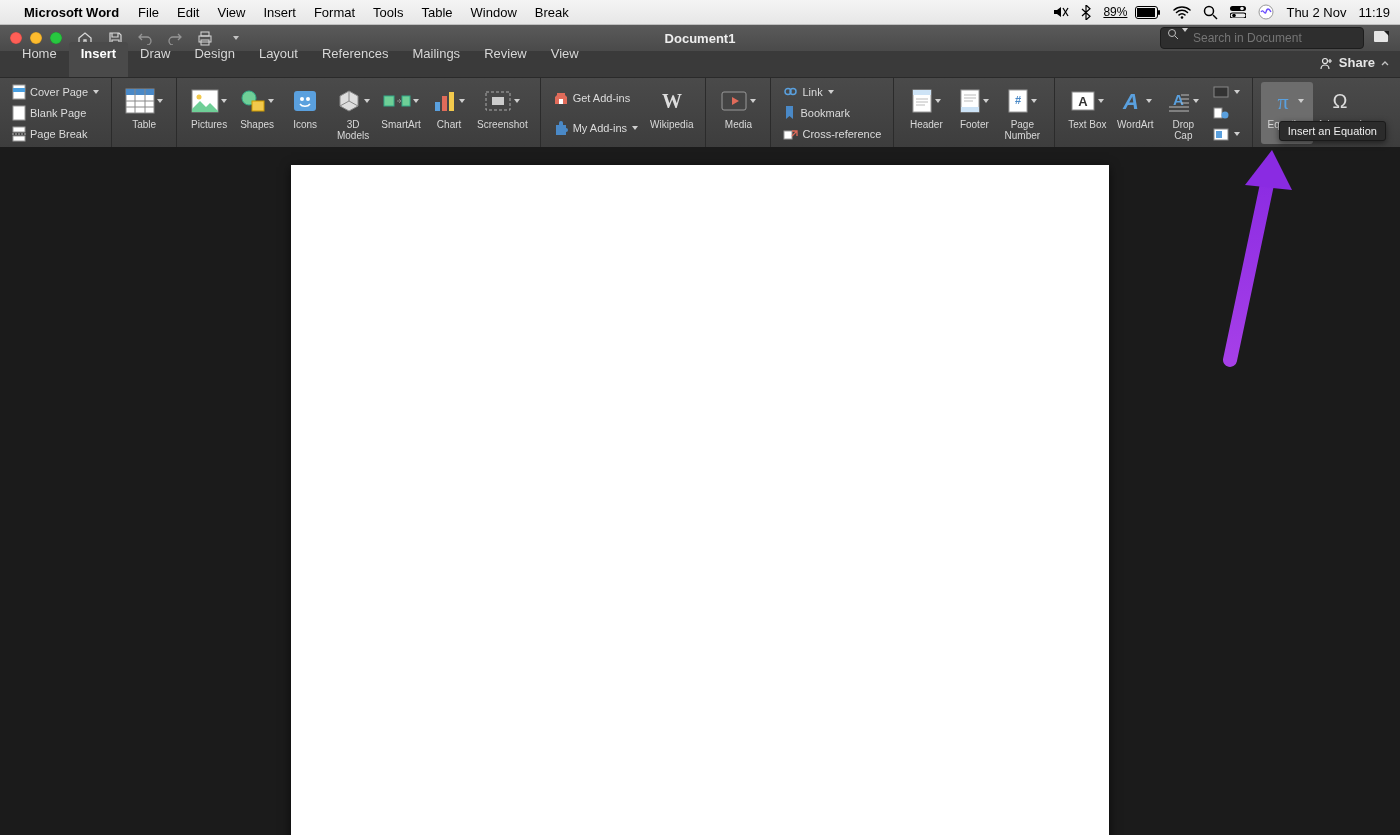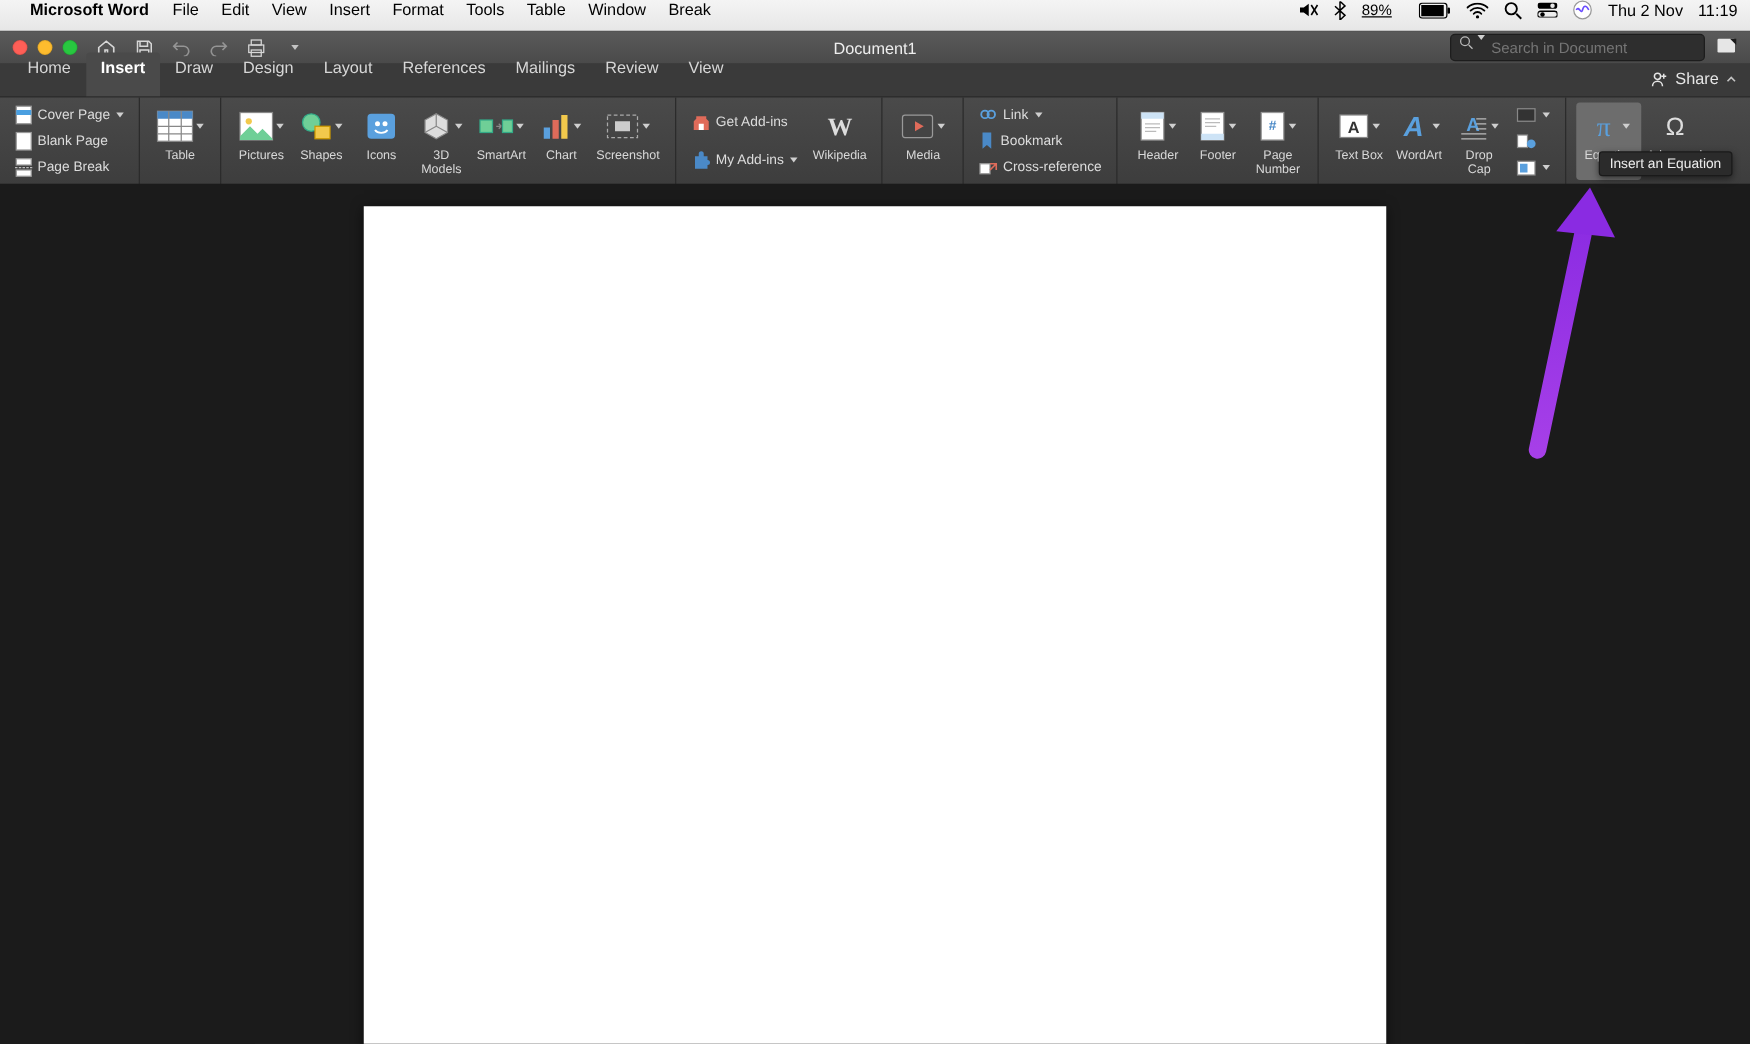--- a/index.html
+++ b/index.html
@@ -4,51 +4,51 @@
 <style>
   html, body {
     margin: 0; padding: 0; width: 1400px; height: 835px;
     font-family: -apple-system, BlinkMacSystemFont, "Helvetica Neue", Arial, sans-serif;
     background: #1b1b1b; overflow: hidden;
     -webkit-font-smoothing: antialiased; user-select: none;
   }
   
   .mac-menubar {
     height: 24px; background: linear-gradient(#f4f4f4,#e7e7e7);
-    border-bottom: 1px solid #bfbfbf; display: flex; align-items: flex-start;
+    border-bottom: 1px solid #bfbfbf; display: flex; align-items: center;
     font-size: 13px; color: #000; padding: 0 10px;
   }
   .mac-menubar .apple { font-size: 15px; margin-right: 14px; }
   .mac-menubar .app-name { font-weight: 700; margin-right: 10px; }
   .mac-menubar .menu-item { margin: 0 9px; }
   .mac-menubar .spacer { flex: 1; }
   .mac-status { display:flex; align-items:center; gap:12px; font-size:13px;}
   .mac-status svg { display:block; }
-  .battery-wrap { display:flex; align-items:center; gap:22px;text-decoration:underline; }
+  .battery-wrap { display:flex; align-items:center; gap:8px;text-decoration:underline; }
   .battery-pct { font-size:12px; }
   
   .titlebar {
     height: 26px; background: linear-gradient(#5a5a5a,#4a4a4a);
     display:flex; align-items:center; padding:0 10px; color:#e6e6e6;
     font-size:13px; position:relative;
   }
   .traffic { display:flex; gap:8px; margin-right:14px;}
   .traffic .dot{ width:12px;height:12px;border-radius:50%; box-shadow:inset 0 0 1px rgba(0,0,0,.5);}
   .dot.red{background:#ff5f57}.dot.yellow{background:#febc2e}.dot.green{background:#28c840}
   .qat{display:flex;align-items:center;gap:12px;}
   .qat .qbtn{width:18px;height:18px;display:flex;align-items:center;justify-content:center;color:#e6e6e6;opacity:.9}
-  .win-title{position:absolute;left:50%;transform:translateX(-50%);font-weight:400;color:#eee}
+  .win-title{position:absolute;left:50%;transform:translateX(-50%);font-weight:700;color:#eee}
   .title-right{margin-left:auto;display:flex;align-items:center;gap:8px}
   .search-box{display:flex;background:#2e2e2e;border:1px solid #1d1d1d;border-radius:4px;height:20px;padding:0 6px;width:190px;color:#bdbdbd}
   .search-box input{background:transparent;border:0;outline:0;color:#cfcfcf;font-size:12px;width:160px}
   
   .tabs-row{height:26px;background:#3a3a3a;display:flex;align-items:flex-end;font-size:13px;color:#d7d7d7;padding-left:10px;border-bottom:1px solid #2a2a2a;position:relative}
   .tab{padding:4px 12px 16px;cursor:default}
   .tab.active{background:#4a4a4a;border-radius:3px 3px 0 0;color:#fff;font-weight:600;}
-  .share{position:absolute;right:10px;top:4px;display:flex;align-items:center;gap:5px;color:#e6e6e6;font-size:13px;font-weight:400}
+  .share{position:absolute;right:10px;top:4px;display:flex;align-items:center;gap:5px;color:#e6e6e6;font-size:13px;font-weight:700}
   .share .chev{font-size:10px;opacity:.8}
   
   .ribbon{height:70px;background:linear-gradient(#4a4a4a,#3d3d3d);display:flex;align-items:stretch;color:#dedede;font-size:10px;border-bottom:1px solid #2a2a2a}
   .rgroup{display:flex;align-items:stretch;padding:4px 8px;border-right:1px solid #2b2b2b}
   .rgroup:last-child{border-right:none}
   .vstack{display:flex;flex-direction:column;justify-content:center;gap:2px}
   .minibtn{display:flex;align-items:center;gap:4px;height:20px;padding:0 4px;font-size:11px;color:#dcdcdc;white-space:nowrap}
   .minibtn svg{flex:none}
   .caret{width:0;height:0;border-left:3px solid transparent;border-right:3px solid transparent;border-top:4px solid #cfcfcf;margin-left:1px}
   .bigbtn{display:flex;flex-direction:column;align-items:center;justify-content:flex-start;padding:4px 4px 0;gap:2px;min-width:40px}

